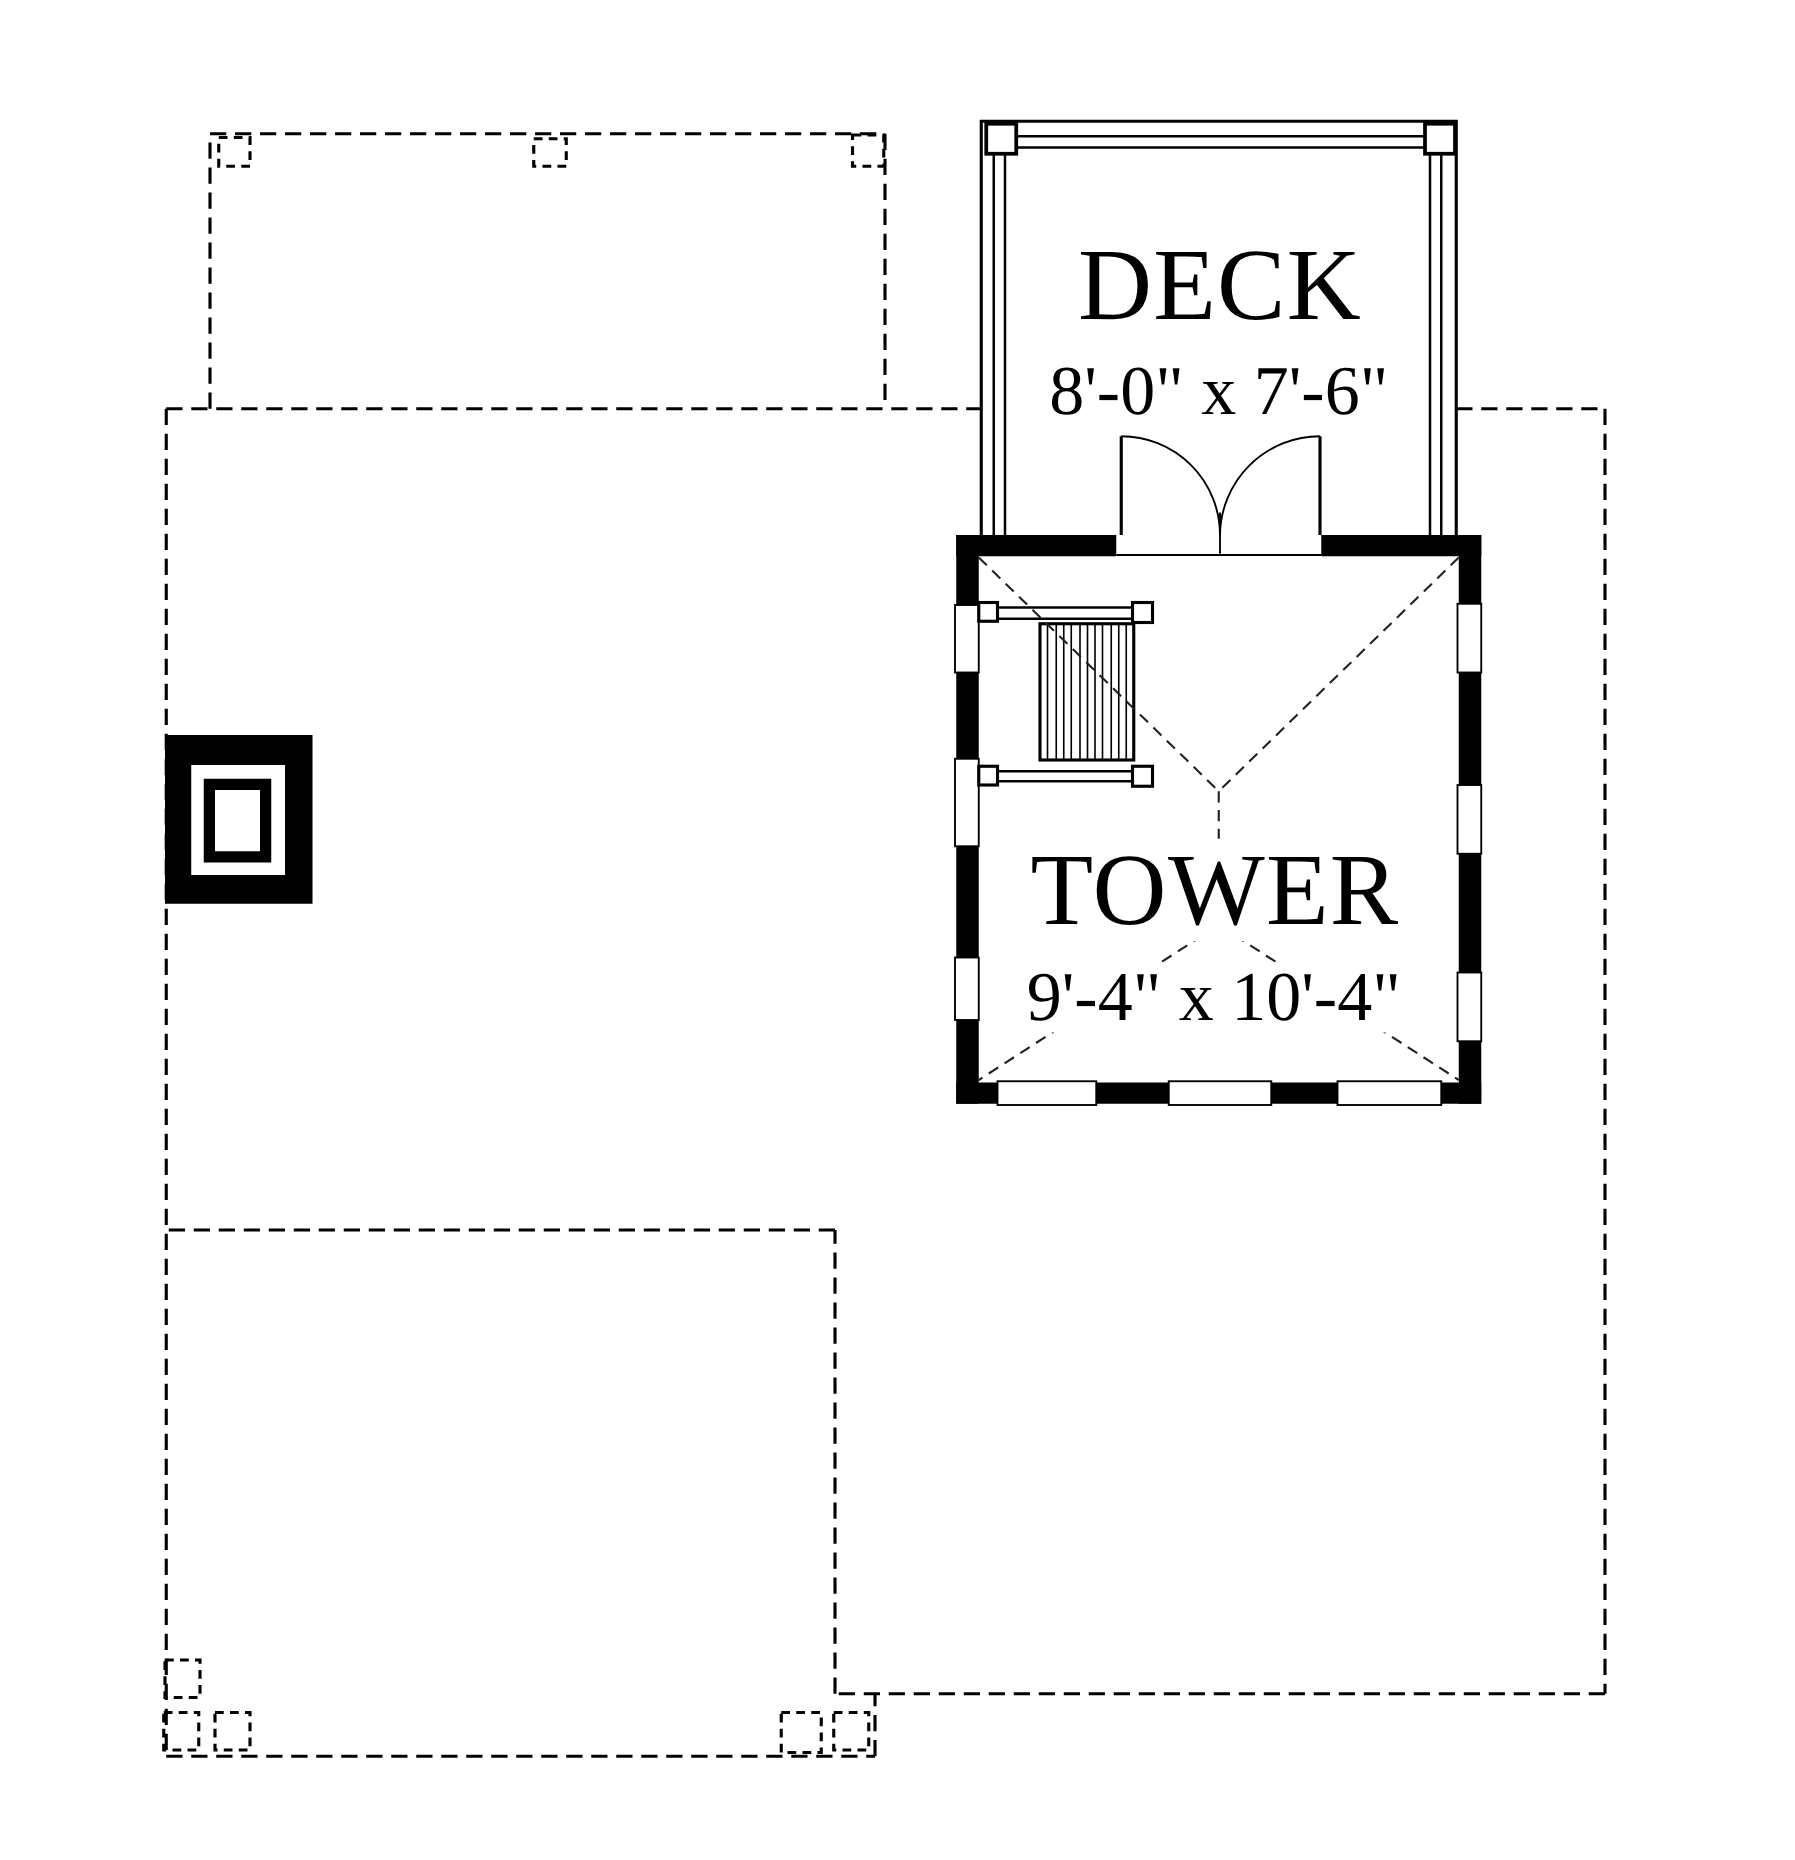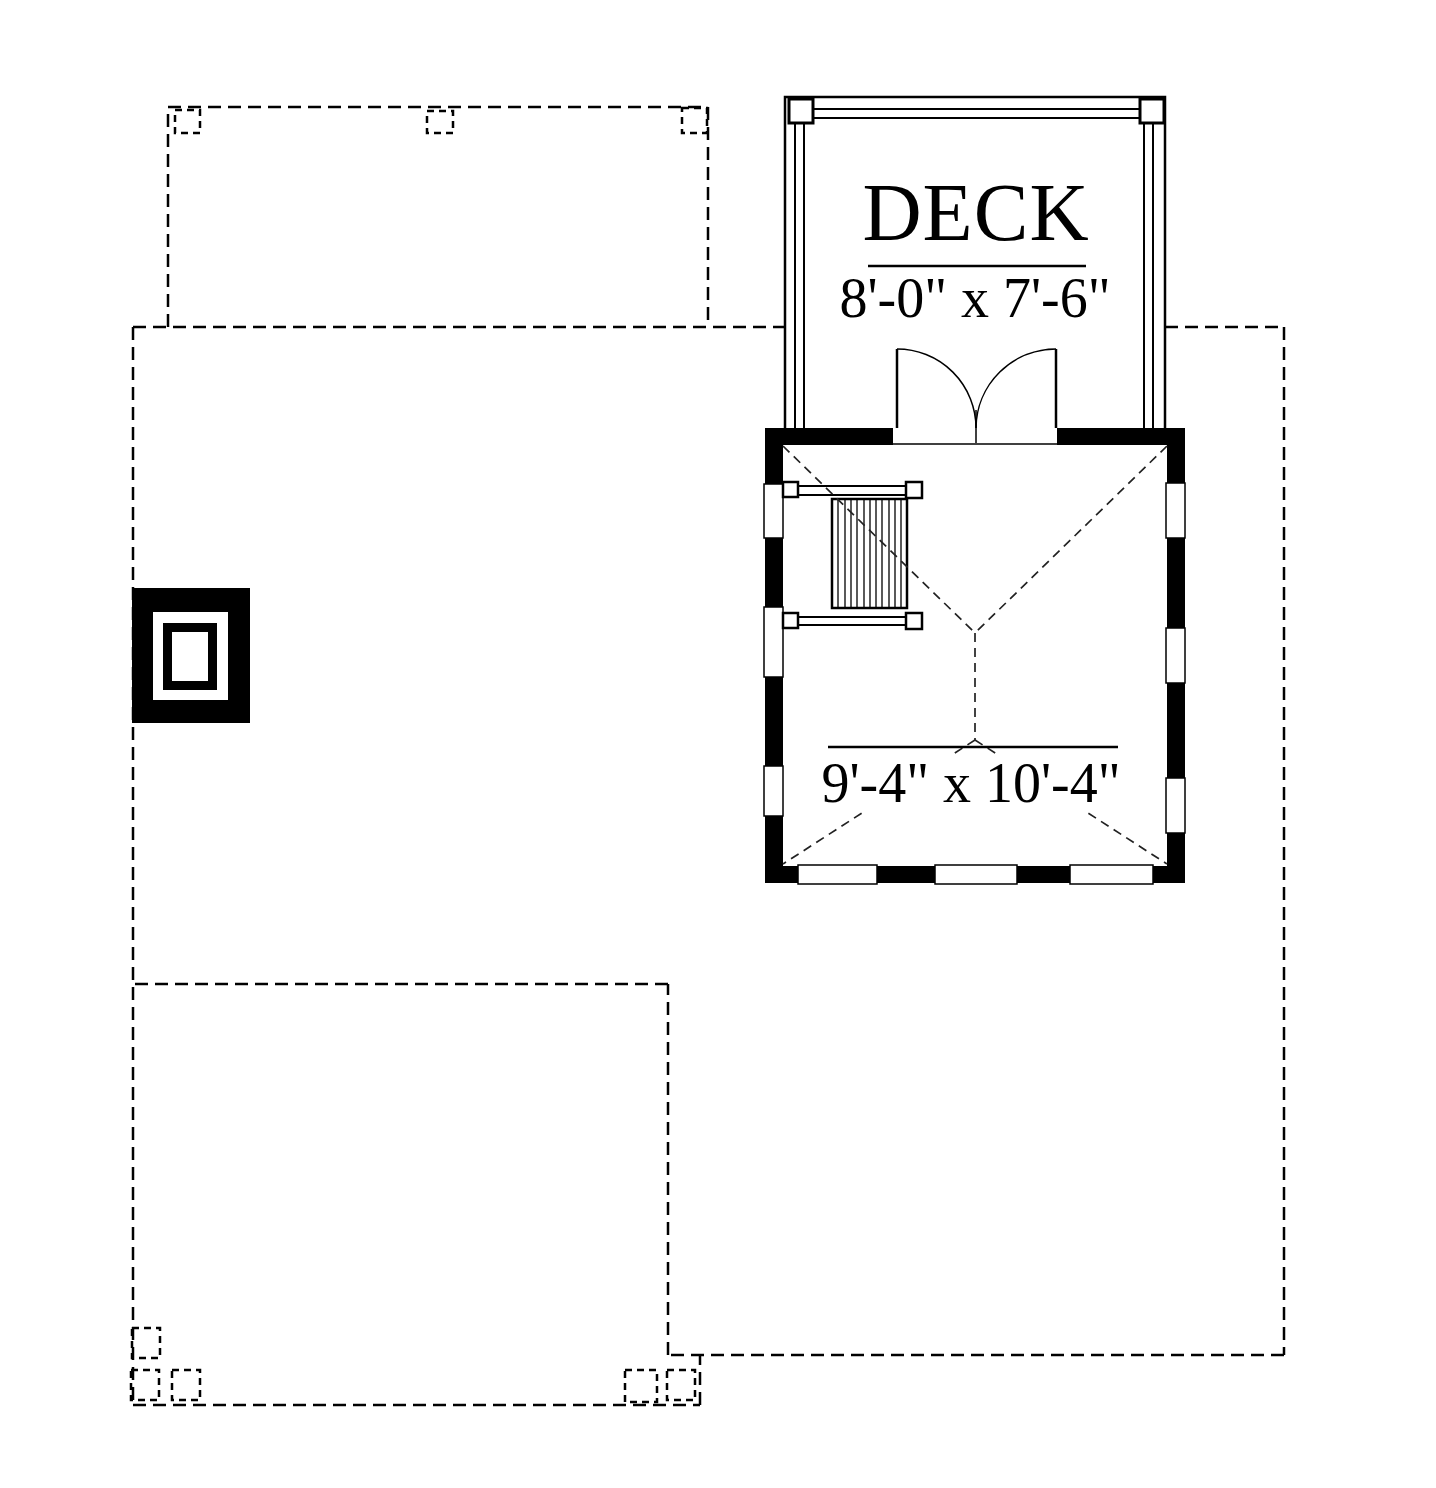--- a/index.html
+++ b/index.html
@@ -13,20 +13,21 @@
   #linework{position:absolute;left:0;top:0;}
   .label{
     position:absolute;
     transform:translateX(-50%);
     color:#000;
     line-height:1;
     white-space:nowrap;
     background:#ffffff;
     padding:0 6px;
     text-align:center;
+    margin-top:15px;
   }
   .room-name{font-size:82px;letter-spacing:1px;}
   .room-size{font-size:56px;}
 </style>
 </head>
 <body>
 
 <div id="canvas">
 
   <svg id="linework" width="1436" height="1488" viewBox="0 0 1436 1488">
@@ -131,15 +132,16 @@
       <line x1="976" y1="410" x2="976" y2="443" stroke="#000" stroke-width="1.5"></line>
     </g>
 
     <line x1="868" y1="266" x2="1086" y2="266" stroke="#000" stroke-width="2.5"></line>
     <line x1="828" y1="747" x2="1118" y2="747" stroke="#000" stroke-width="2.5"></line>
   </svg>
 
   <div class="label room-name" style="left:976px;top:172px;">DECK</div>
   <div class="label room-size" style="left:975px;top:270px;">8'-0" x 7'-6"</div>
 
+  <div class="label room-name" style="left:972px;top:656px;">TOWER</div>
   <div class="label room-size" style="left:971px;top:755px;">9'-4" x 10'-4"</div>
 
 </div>
 
 </body></html>

